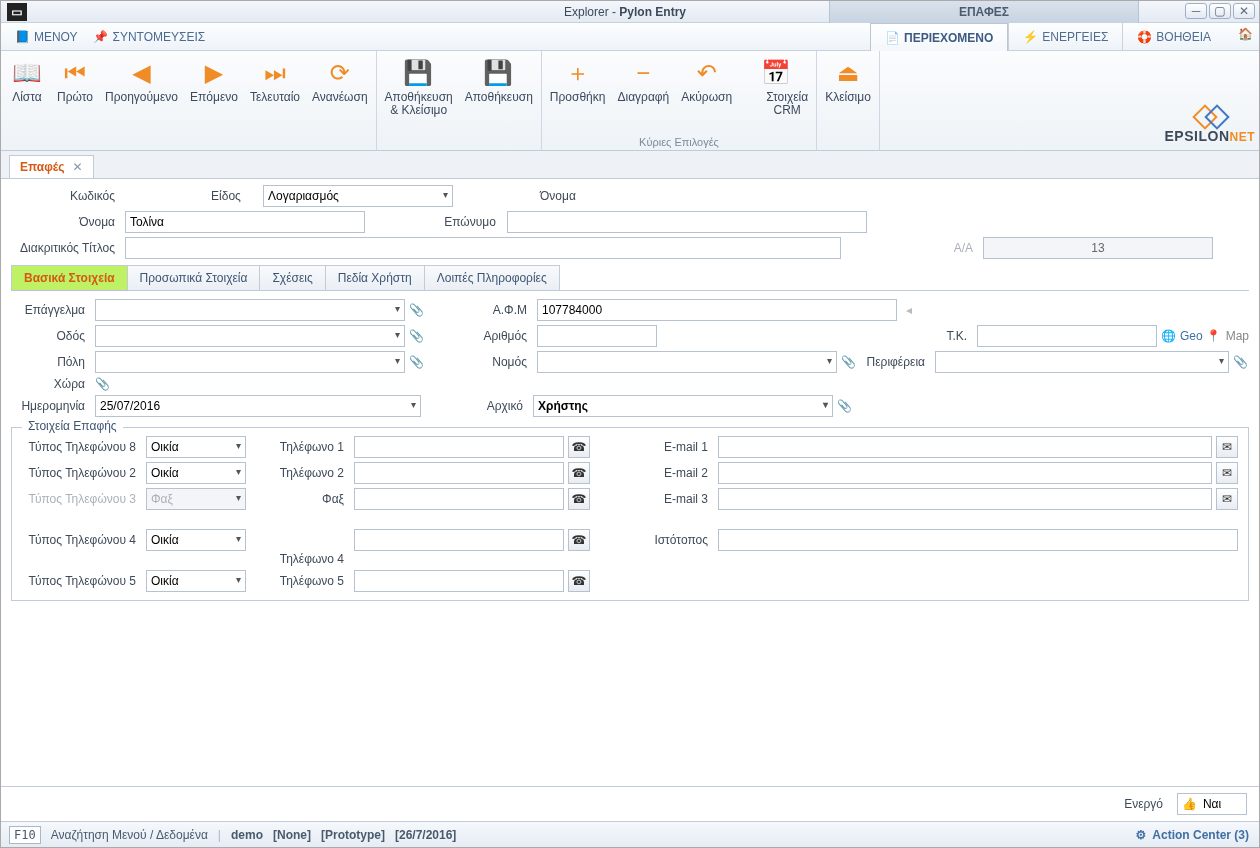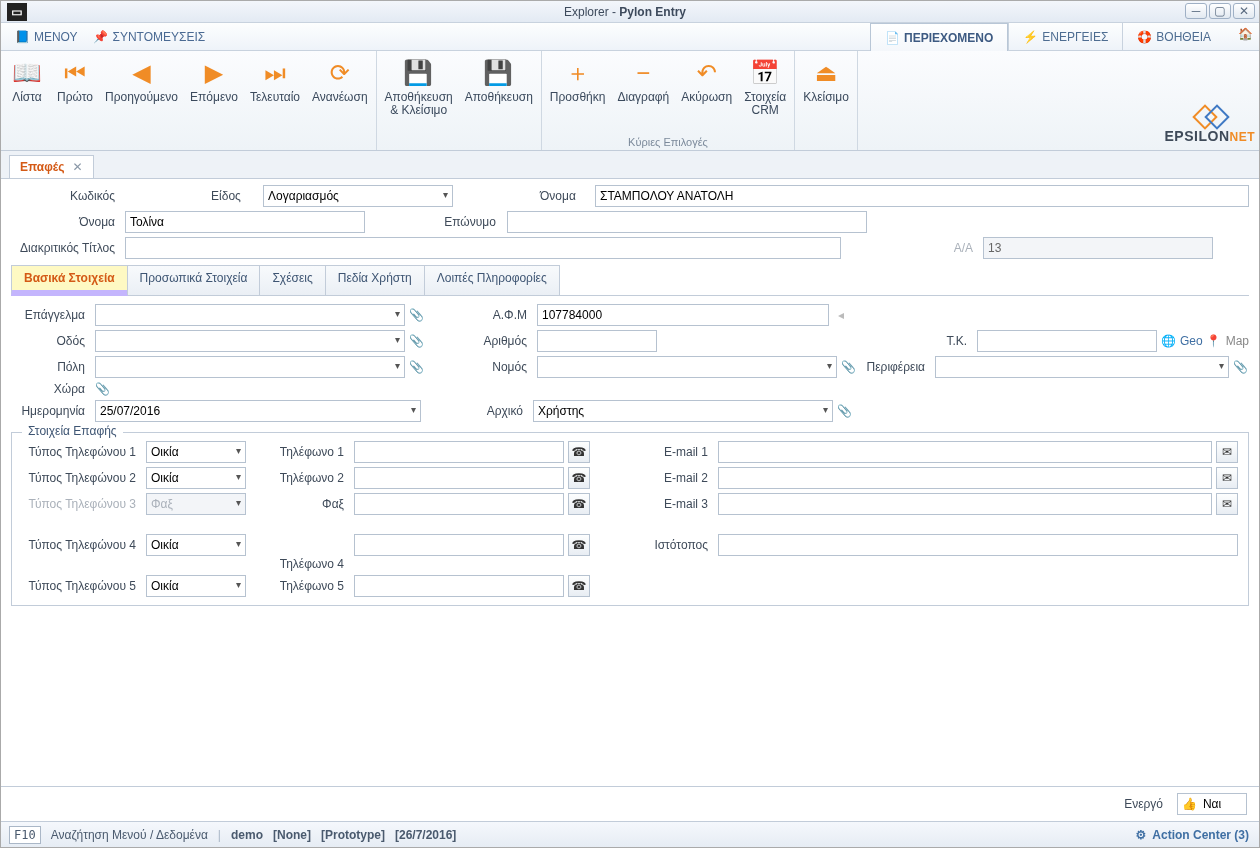--- a/index.html
+++ b/index.html
@@ -54,21 +54,21 @@
   .fld.hl { background:#fffff0; }
   .fld.sel { background:#3399ff; color:#fff; }
   .fld.ro { background:#f3f5f8; color:#666; }
   .dd { position:relative; }
   .dd::after { content:"▾"; position:absolute; right:4px; top:3px; color:#555; font-size:10px;}
   .attach { width:16px; text-align:center; color:#555; }
 
   
   .subtabs { display:flex; border-bottom:1px solid #c2ccd9; margin-top:6px;}
   .subtab { padding:5px 12px; border:1px solid #c2ccd9; border-bottom:none; margin-right:-1px; background:linear-gradient(#f8fafc,#eaeff5); color:#3e5573; cursor:pointer;}
-  .subtab.active { background:#fef9c3; color:#d45a16; font-weight:bold; border-bottom:6px solid #c4b5fd; margin-bottom:-1px;}
+  .subtab.active { background:#bef264; color:#d45a16; font-weight:bold; border-bottom:1px solid #c4b5fd; margin-bottom:-1px;}
 
   .fieldset { border:1px solid #c2ccd9; margin-top:10px; padding:8px 10px 4px; position:relative;}
   .fieldset .legend { position:absolute; top:-9px; left:10px; background:#fff; padding:0 6px; color:#3e5573; }
 
   .iconbtn { width:22px; height:22px; border:1px solid #b6c2d0; background:linear-gradient(#fdfefe,#e8edf3); display:flex; align-items:center; justify-content:center; color:#333; cursor:pointer;}
 
   .form-bottom { display:flex; justify-content:flex-end; align-items:center; padding:6px 12px; border-top:1px solid #c2ccd9; gap:8px;}
   .thumbs { color:#3a8a3a; }
 
   
@@ -85,20 +85,21 @@
 </head>
 <body>
 
 <div class="app">
 
   <div class="titlebar">
     <div class="sysicon">▭</div>
     <div class="title">
       <span class="light">Explorer - </span><span>Pylon Entry</span>
     </div>
+    <div class="context">ΕΠΑΦΕΣ</div>
     <div class="winbtns">
       <div class="winbtn">─</div>
       <div class="winbtn">▢</div>
       <div class="winbtn">✕</div>
     </div>
   </div>
 
   <div class="menubar">
     <div class="mitem">
       <span>📘</span>
@@ -171,21 +172,21 @@
       <div class="rbtn">
           <div class="ricon">−</div>
           <div class="rlbl">Διαγραφή</div>
         </div>
       <div class="rbtn">
           <div class="ricon">↶</div>
           <div class="rlbl">Ακύρωση</div>
         </div>
       <div class="rbtn">
           <div class="ricon blue">📅</div>
-          <div class="rlbl" style="white-space:pre;">Στοιχεία
+          <div class="rlbl" style="white-space:pre;margin-left:22px;">Στοιχεία
 CRM</div>
         </div>
       <div class="rgroup-label">Κύριες Επιλογές</div>
     </div>
     <div class="rgroup">
       <div class="rbtn">
           <div class="ricon">⏏</div>
           <div class="rlbl">Κλείσιμο</div>
         </div>
     </div>
@@ -206,61 +207,58 @@
 
     <div class="row">
       <div class="lbl w110">Κωδικός</div>
       <div style="width:70px"></div>
       <div class="lbl w60">Είδος</div>
       <div class="fld dd" style="width:190px;">
           <span>Λογαριασμός</span>
         </div>
       <div style="width:70px"></div>
       <div class="lbl w60">Όνομα</div>
-      <div class="fld" style="flex:1;">
-          <span>ΣΤΑΜΠΟΛΟΥ ΑΝΑΤΟΛΗ</span>
-        </div>
     </div>
 
     <div class="row">
       <div class="lbl w110">Όνομα</div>
       <div class="fld" style="width:240px;">
           <span>Τολίνα</span>
         </div>
       <div style="width:70px"></div>
       <div class="lbl w60">Επώνυμο</div>
       <div class="fld" style="width:360px;"></div>
     </div>
 
     <div class="row">
       <div class="lbl w110">Διακριτικός Τίτλος</div>
       <div class="fld" style="flex:1; max-width:716px;"></div>
       <div style="width:90px"></div>
       <div class="lbl" style="width:40px; color:#aab1ba;">Α/Α</div>
-      <div class="fld ro" style="width:230px; justify-content:flex-start;">
+      <div class="fld ro" style="width:230px; justify-content:center;">
           <span>13</span>
         </div>
     </div>
 
     <div class="subtabs">
       <div class="subtab active">Βασικά Στοιχεία</div>
       <div class="subtab">Προσωπικά Στοιχεία</div>
       <div class="subtab">Σχέσεις</div>
       <div class="subtab">Πεδία Χρήστη</div>
       <div class="subtab">Λοιπές Πληροφορίες</div>
     </div>
 
     <div style="margin-top:8px;">
       <div class="row">
         <div class="lbl" style="width:80px;">Επάγγελμα</div>
         <div class="fld dd" style="width:310px;"></div>
         <div class="attach">📎</div>
         <div style="width:40px"></div>
         <div class="lbl" style="width:60px;">Α.Φ.Μ</div>
-        <div class="fld" style="width:292px;">
+        <div class="fld" style="width:360px;">
             <span>107784000</span>
           </div>
         <div class="attach" style="color:#bbb;">◂</div>
       </div>
       <div class="row">
         <div class="lbl" style="width:80px;">Οδός</div>
         <div class="fld dd" style="width:310px;"></div>
         <div class="attach">📎</div>
         <div style="width:40px"></div>
         <div class="lbl" style="width:60px;">Αριθμός</div>
@@ -293,32 +291,32 @@
         <div class="lbl" style="width:80px;">Χώρα</div>
         <div class="attach">📎</div>
       </div>
       <div class="row">
         <div class="lbl" style="width:80px;">Ημερομηνία</div>
         <div class="fld dd" style="width:326px;">
             <span>25/07/2016</span>
           </div>
         <div style="width:40px"></div>
         <div class="lbl" style="width:60px;">Αρχικό</div>
-        <div class="fld dd" style="width:300px;">
+        <div class="fld dd" style="width:300px;font-weight:bold;">
             <span>Χρήστης</span>
           </div>
         <div class="attach">📎</div>
       </div>
     </div>
 
     <div class="fieldset">
       <div class="legend">Στοιχεία Επαφής</div>
 
       <div class="row">
-        <div class="lbl" style="width:120px;">Τύπος Τηλεφώνου 1</div>
+        <div class="lbl" style="width:120px;">Τύπος Τηλεφώνου 8</div>
         <div class="fld dd" style="width:100px;">
             <span>Οικία</span>
           </div>
         <div class="lbl" style="width:100px;">Τηλέφωνο 1</div>
         <div class="fld" style="width:210px;"></div>
         <div class="iconbtn">☎</div>
         <div class="lbl" style="width:120px;">E-mail 1</div>
         <div class="fld" style="flex:1;"></div>
         <div class="iconbtn">✉</div>
       </div>

